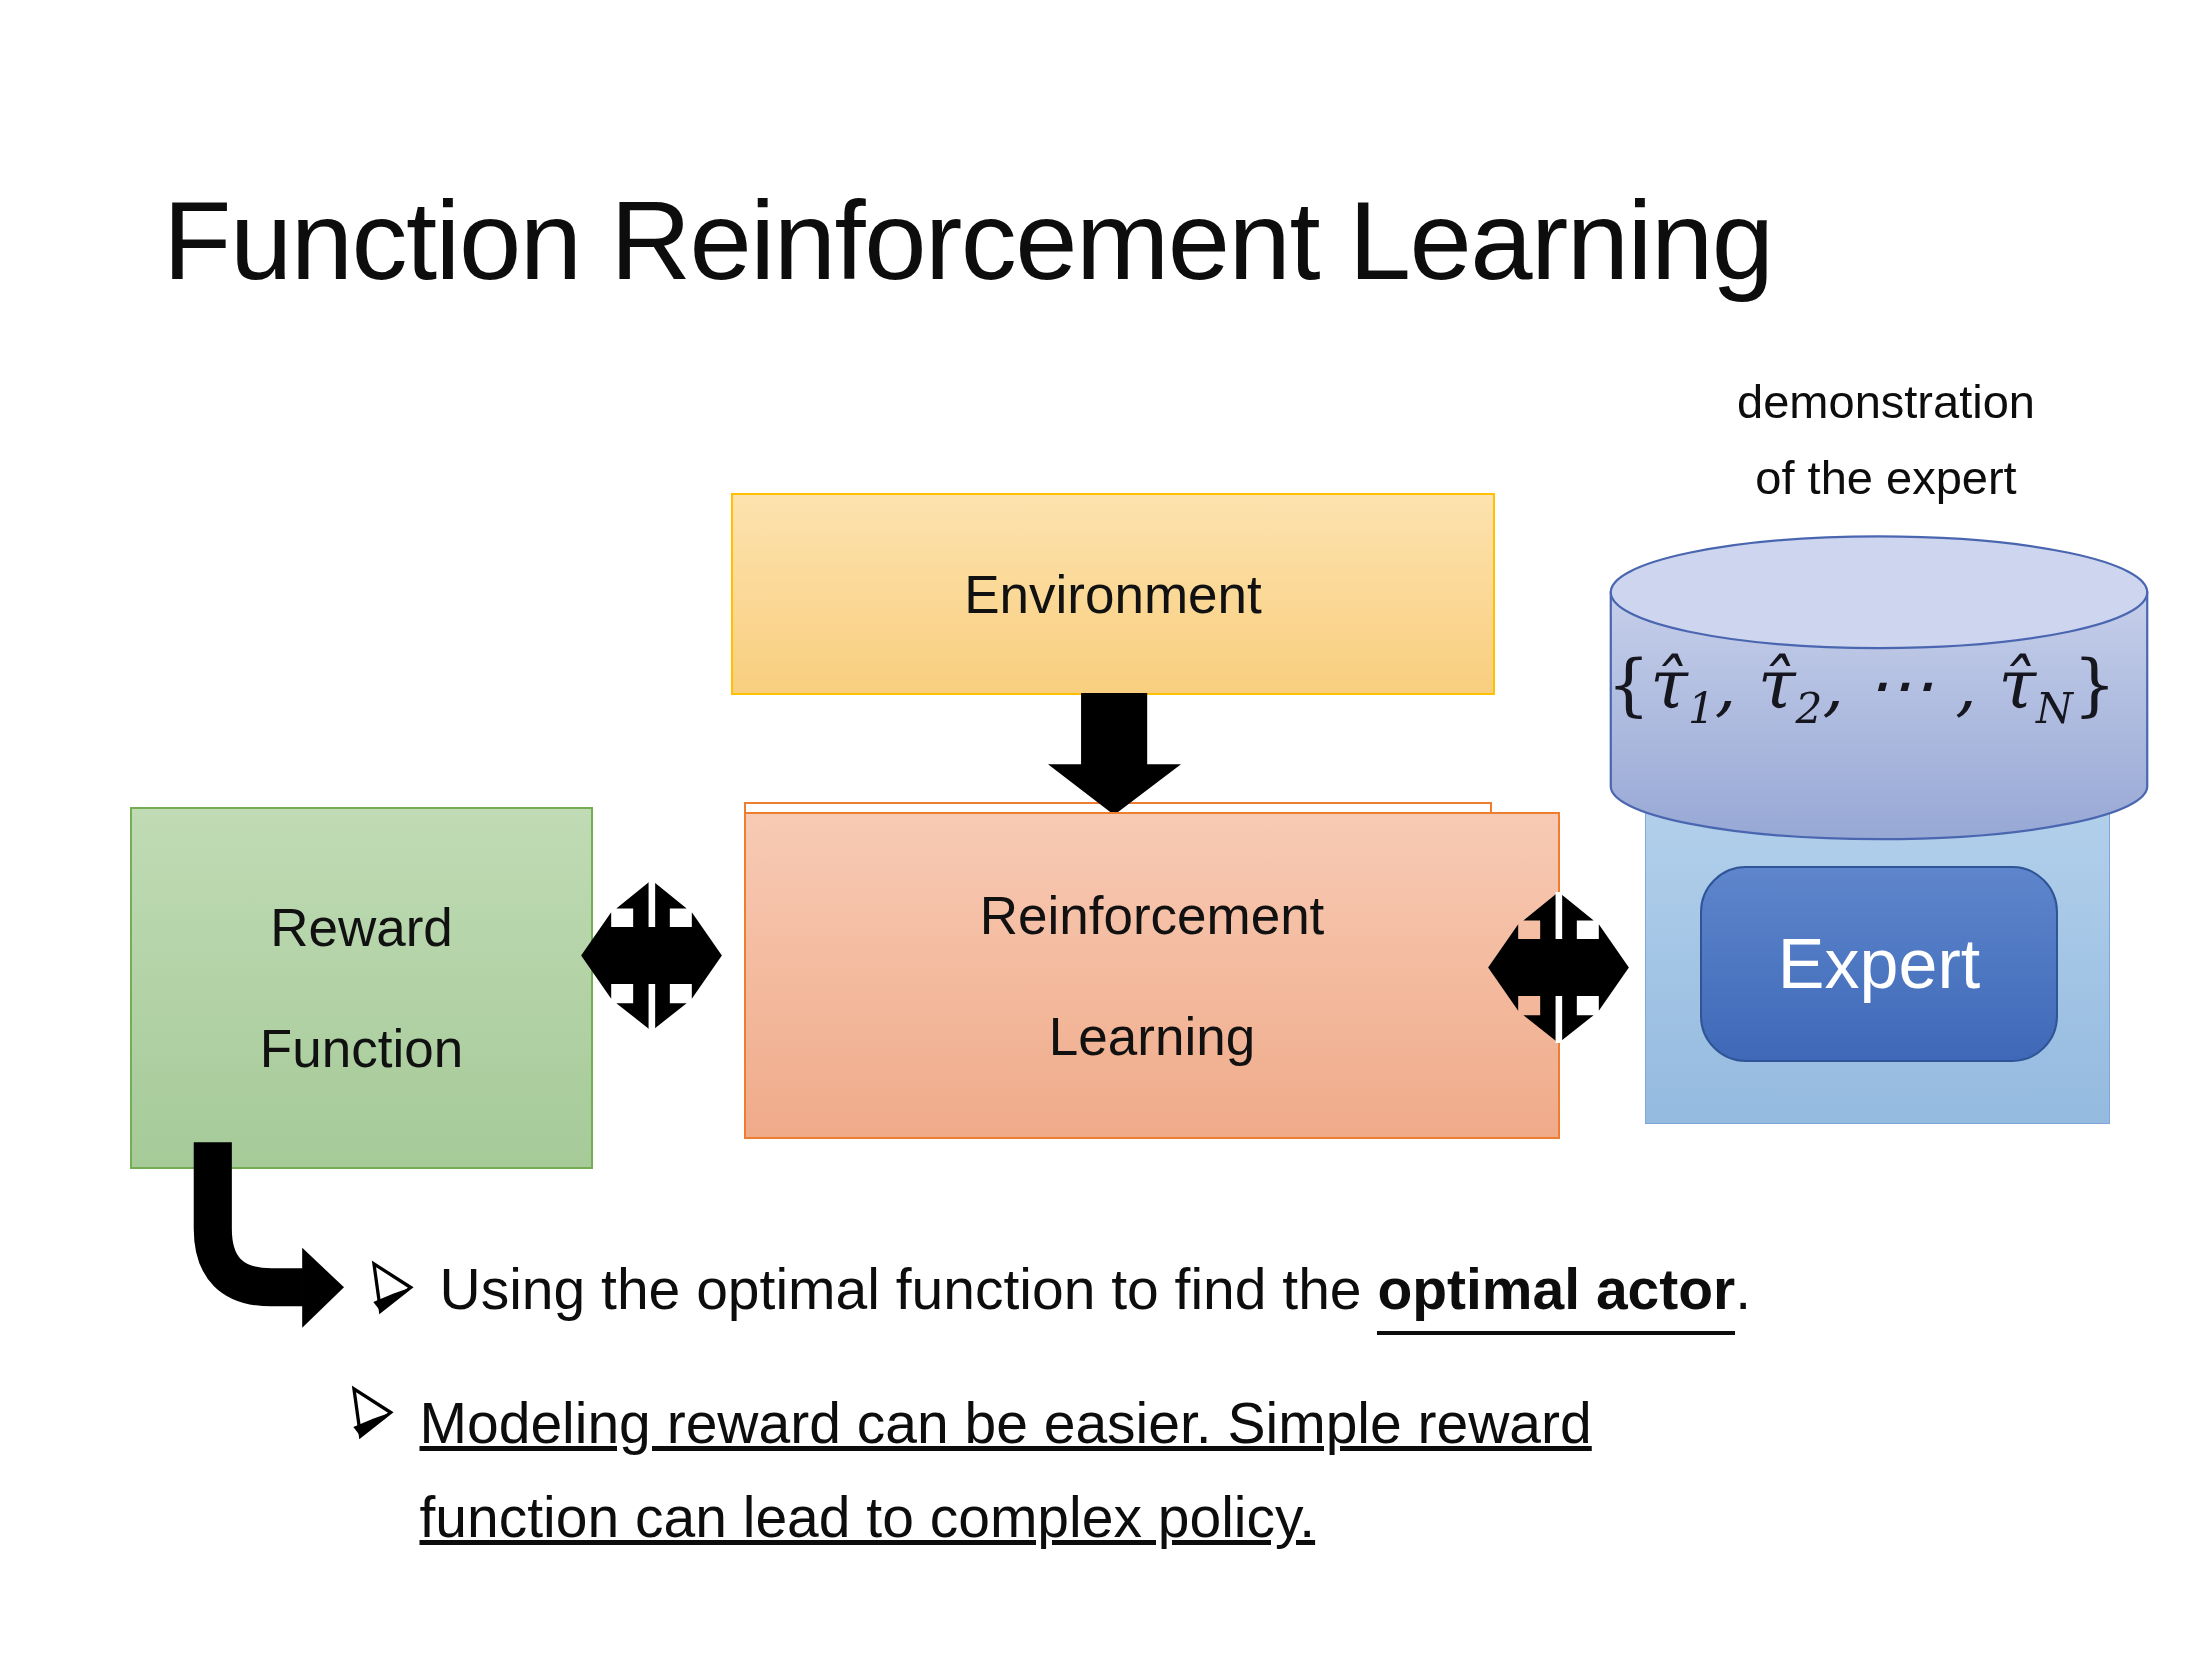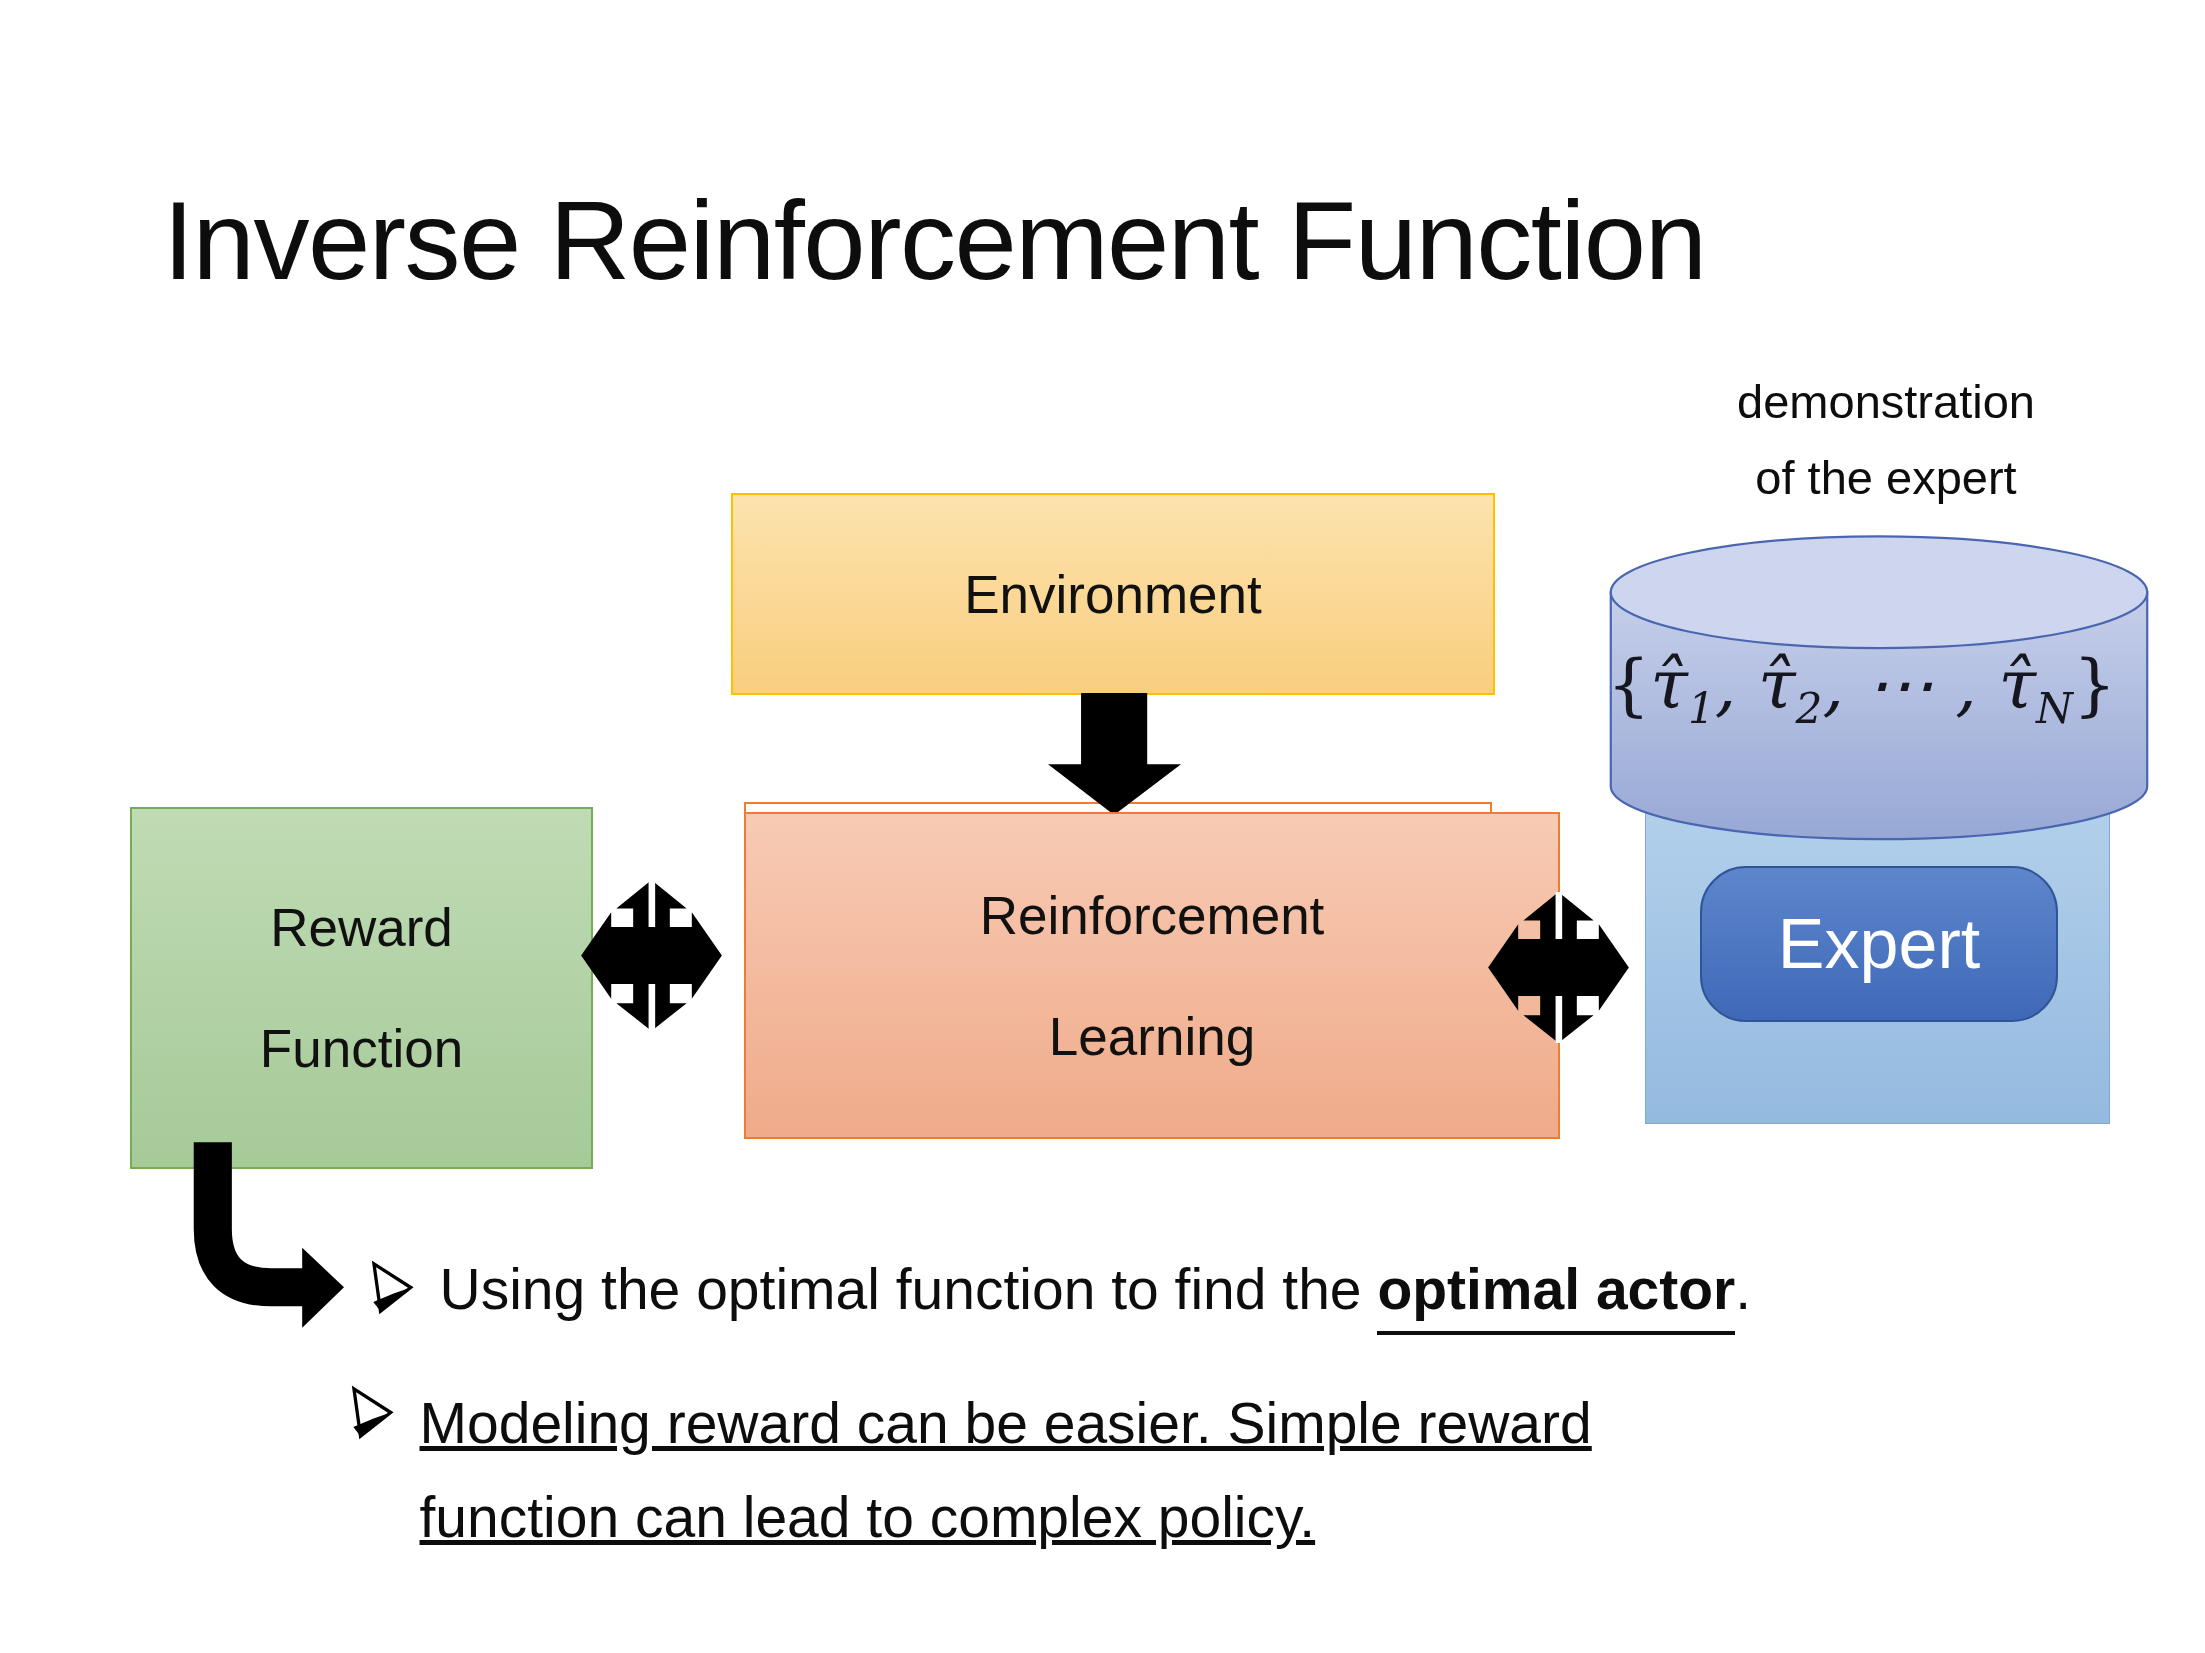--- a/index.html
+++ b/index.html
@@ -45,21 +45,21 @@
     border:2.2px solid var(--rl_border);z-index:2;
     background:linear-gradient(180deg, rgba(255,255,255,.28), rgba(190,70,20,.10)), var(--rl_fill);
   }
 
   .expert-wrap{
     left:1645px;top:801px;width:465px;height:323px;box-sizing:border-box;z-index:2;
     border:1.5px solid var(--expert_bg_border);
     background:linear-gradient(180deg, rgba(255,255,255,.22), rgba(40,80,140,.08)), var(--expert_bg);
   }
   .expert-btn{
-    left:1700px;top:866px;width:358px;height:156px;box-sizing:border-box;z-index:4;
+    left:1700px;top:866px;width:358px;height:196px;box-sizing:border-box;z-index:4;
     border:2.9px solid var(--expert_btn_border);border-radius:46px;
     background:linear-gradient(180deg, rgba(255,255,255,.14), rgba(0,0,40,.08)), var(--expert_btn);
     display:flex;align-items:center;justify-content:center;
     font-size:70px;color:#ffffff;
   }
 
   .cylinder{left:1607px;top:532px;width:544px;height:316px;z-index:3;}
   .formula{
     left:1607px;top:645px;width:544px;z-index:5;text-align:left;
     font-family:"DejaVu Serif", serif;font-style:italic;font-size:68px;color:#16161f;white-space:nowrap;
@@ -80,21 +80,21 @@
   .bullet-row-1 .bullet-text{line-height:76px;white-space:nowrap;}
   .bullet-row-2{left:350px;top:1376px;width:1455px;text-decoration:underline;}
   .bullet-row-2 .bullet-text{line-height:94px;width:1360px;}
   .em-underline{font-weight:bold;border-bottom:4.4px solid #0d0d0d;padding-bottom:10.3px;}
 </style>
 </head>
 <body>
 
 <div class="slide">
 
-  <div class="abs title">Inverse Reinforcement Function</div>
+  <div class="abs title">Function Reinforcement Learning</div>
 
   <div class="abs demo-label">
     <div>demonstration</div>
     <div>of the expert</div>
   </div>
 
   <div class="abs env-box">
     <div class="box-label">
       <div class="ln">Environment</div>
     </div>

